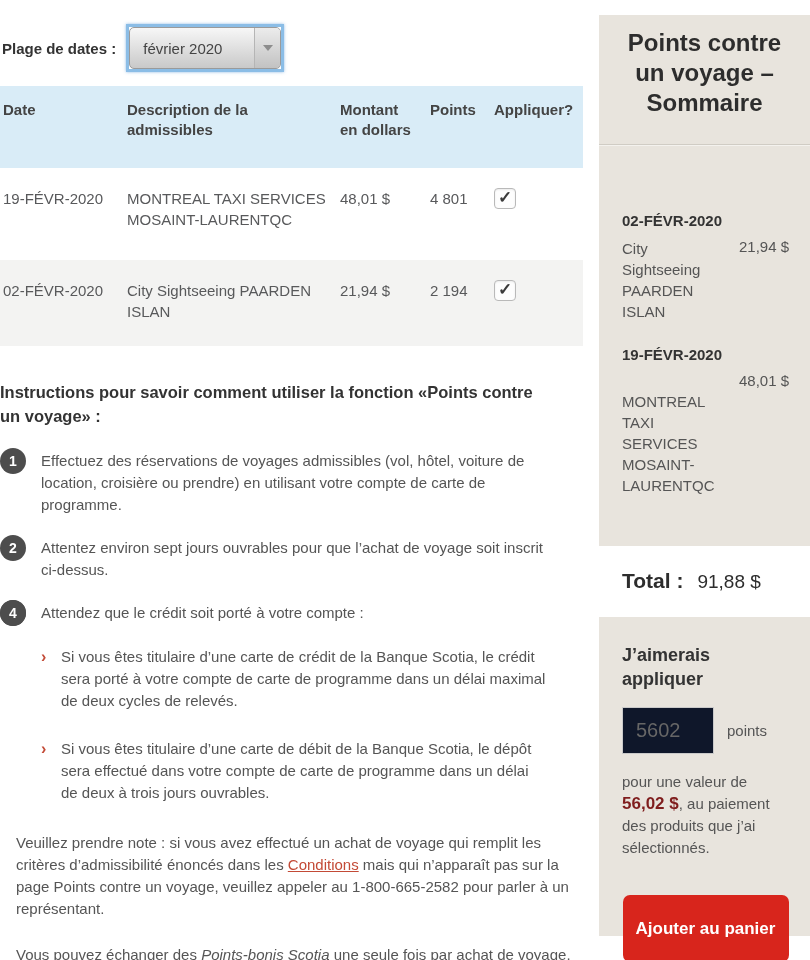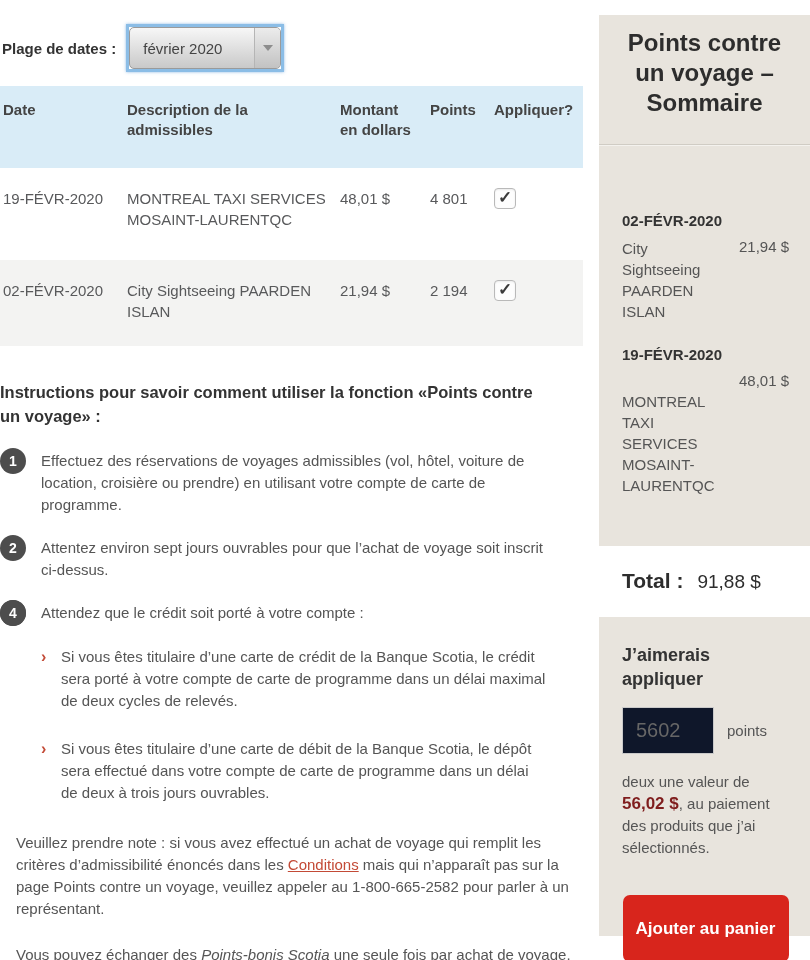--- a/index.html
+++ b/index.html
@@ -192,18 +192,18 @@
       <span class="t-lbl">Total :</span>
       <span class="t-amt">91,88 $</span>
     </div>
 
     <div class="sb-apply">
       <div class="sb-apply-head">J’aimerais appliquer</div>
       <div class="pts-row">
         <input class="pts-input" type="text" value="5602" style="">
         <span class="pts-unit">points</span>
       </div>
-      <div class="sb-value"><span>deux une valeur de </span><span class="b">56,02 $</span><span>, au paiement des produits que j’ai sélectionnés.</span></div>
+      <div class="sb-value"><span>pour une valeur de </span><span class="b">56,02 $</span><span>, au paiement des produits que j’ai sélectionnés.</span></div>
       <button class="cart-btn">Ajouter au panier</button>
     </div>
 
   </div>
 </div>
 
 </body></html>

